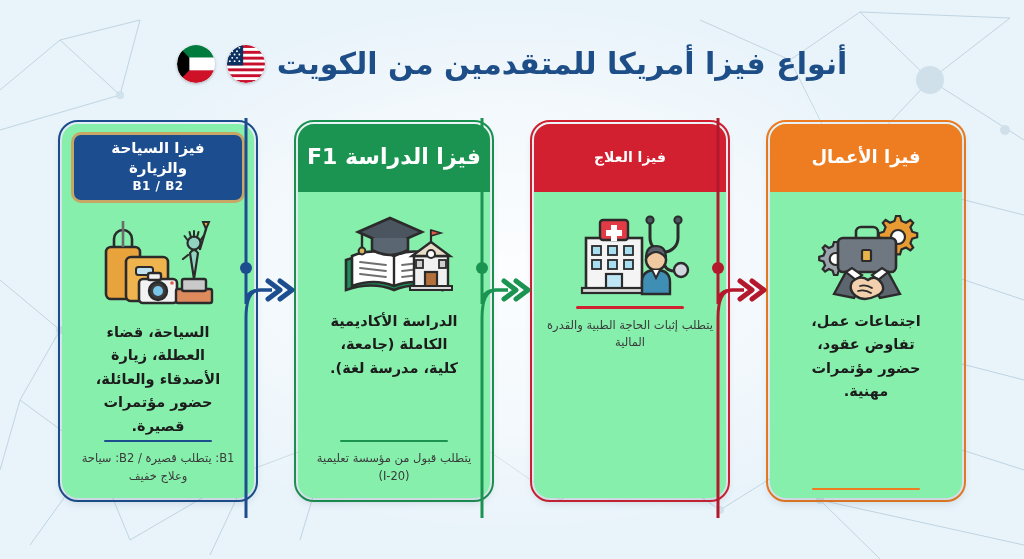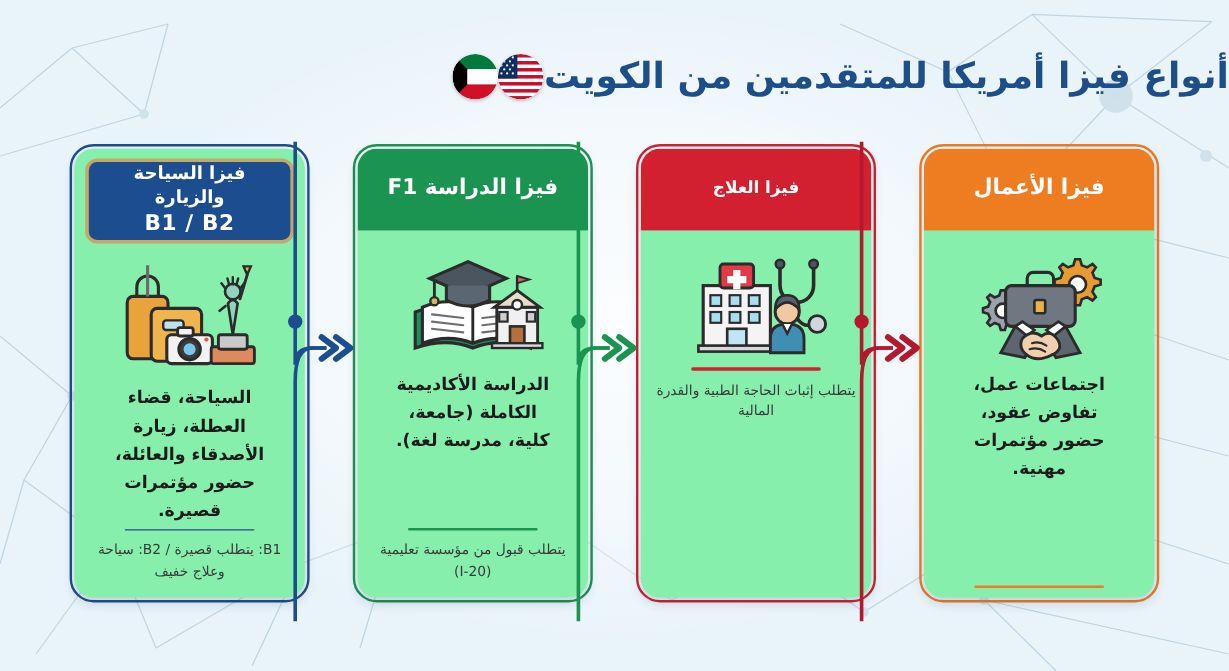--- a/index.html
+++ b/index.html
@@ -14,21 +14,21 @@
   #bg-pattern { position:absolute; inset:0; width:1024px; height:559px; z-index:0; }
   #bg-wash {
     position:absolute; inset:0; z-index:1; pointer-events:none;
     background:
       radial-gradient(ellipse 620px 380px at 50% 48%, rgba(255,255,255,.85) 0%, rgba(255,255,255,.45) 45%, rgba(255,255,255,0) 72%);
   }
 
   
   #title-bar {
     position:absolute; top:34px; left:0; width:1024px; height:60px; z-index:5;
-    display:flex; align-items:center; justify-content:flex-start; 
+    display:flex; align-items:center; justify-content:center; gap:12px;
   }
   #page-title {
     font-family:"DejaVu Sans", sans-serif;
     font-size:30px; font-weight:bold; color:#1d4e87;
     letter-spacing:0; white-space:nowrap; line-height:1;
   }
   .flag { width:38px; height:38px; border-radius:50%; overflow:hidden; display:block;
           box-shadow:0 1px 3px rgba(0,0,0,.25); flex:0 0 auto; }
 
   
@@ -49,21 +49,21 @@
     position:absolute; width:200px; height:382px; border-radius:20px;
     border:2.5px solid; z-index:2; top:-4px;
   }
 
   .card-header {
     width:100%; min-height:68px; padding:9px 8px 11px;
     display:flex; flex-direction:column; align-items:center; justify-content:center;
     color:#fff; text-align:center;
   }
   .card-header .h-line1 { font-size:15px; font-weight:bold; line-height:1.35; }
-  .card-header .h-line2 { font-size:18px; font-weight:bold; line-height:1.4; letter-spacing:.5px; }
+  .card-header .h-line2 { font-size:12px; font-weight:bold; line-height:1.4; letter-spacing:.5px; }
   .card-header.framed {
     width:174px; margin:8px auto 0; border-radius:10px;
     border:3px solid #c6a766; min-height:62px;
   }
 
   .card-art { flex:0 0 auto; height:108px; width:100%;
     display:flex; align-items:center; justify-content:center; margin-top:4px; }
 
   .card-desc {
     padding:6px 30px 0; text-align:center;
@@ -209,21 +209,21 @@
       <div class="card-desc">السياحة، قضاء العطلة، زيارة الأصدقاء والعائلة، حضور مؤتمرات قصيرة.</div>
       <div class="card-sep" style="background:#1c4e8f"></div>
       <div class="card-note">B1: يتطلب قصيرة / B2: سياحة وعلاج خفيف</div>
     </div>
   </div>
 
   <div class="card-slot">
     <div class="card-outline" style="border-color:#1a9450"></div>
     <div class="card">
       <div class="card-header" style="background:#1a9450">
-        <span class="h-line1" style="font-size:18px">فيزا الدراسة F1</span>
+        <span class="h-line1" style="font-size:22px">فيزا الدراسة F1</span>
       </div>
       <div class="card-art">
         <svg width="132" height="104" viewBox="0 0 132 104">
 
           <path d="M18 62 q26 -10 48 0 q22 -10 48 0 v30 q-26 -9 -48 0 q-22 -9 -48 0 Z" fill="#1e8f5a" stroke="#2b2b2b" stroke-width="2.6"></path>
           <path d="M24 58 q22 -9 42 0 q20 -9 42 0 v30 q-22 -8 -42 0 q-20 -8 -42 0 Z" fill="#ffffff" stroke="#2b2b2b" stroke-width="2.6"></path>
           <line x1="66" y1="58" x2="66" y2="88" stroke="#2b2b2b" stroke-width="2.4"></line>
           <g stroke="#6f6f6f" stroke-width="1.8" stroke-linecap="round">
             <line x1="32" y1="64" x2="58" y2="67"></line>
               <line x1="32" y1="70" x2="58" y2="73"></line>

